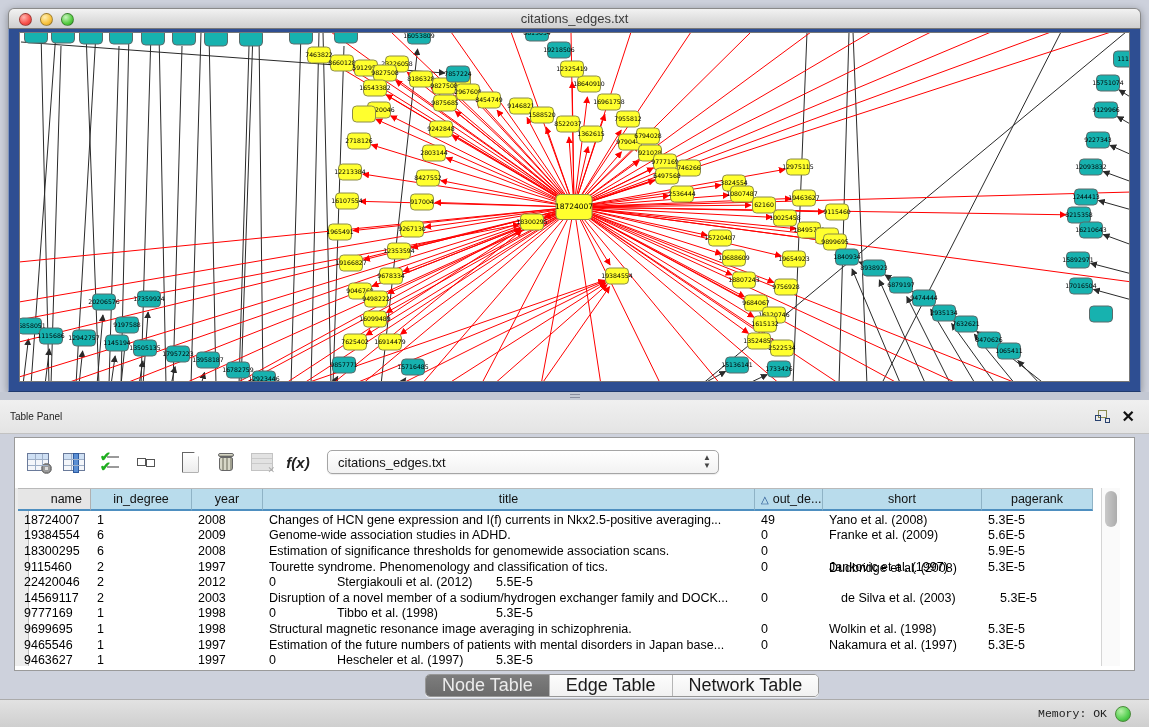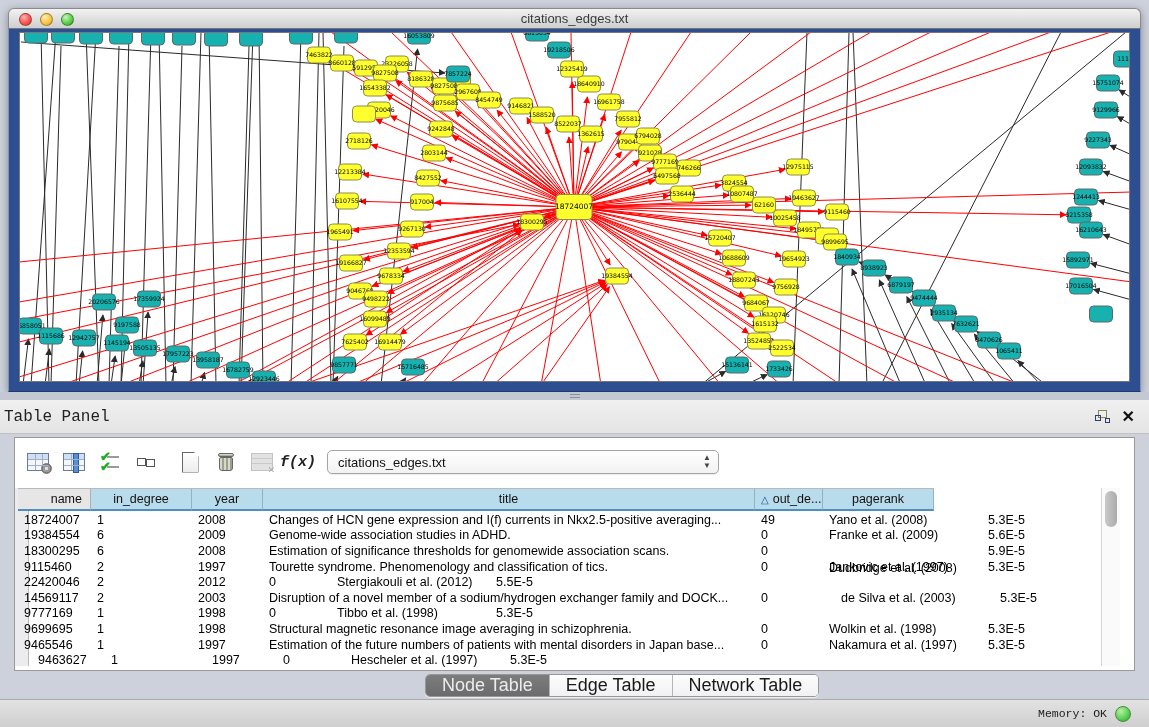--- a/index.html
+++ b/index.html
@@ -25,34 +25,34 @@
 
   
   .splitter { position:absolute; left:0; top:392px; width:1149px; height:8px; background:#c3c8d3; }
   .grip { position:absolute; left:570px; top:2px; width:10px; height:4px;
     border-top:1px solid #8a8fa0; border-bottom:1px solid #8a8fa0; }
 
   
   .panel-header { position:absolute; left:0; top:400px; width:1149px; height:34px;
     background:linear-gradient(#f0f0f0,#e4e4e4); border-bottom:1px solid #c2c2c2;
     display:flex; align-items:center; }
-  .panel-title { font-size:16px; color:#222; padding-left:4px;font-family:Liberation Mono, monospace; }
+  .panel-title { font-size:10px; color:#222; padding-left:10px; }
   .panel-hdr-icons { margin-left:auto; display:flex; align-items:center; gap:12px; padding-right:14px; }
   .float-ic { width:15px; height:14px; position:relative; }
   .float-ic .sq1 { position:absolute; left:3px; top:0; width:9px; height:8px; border:1px solid #8a8a50; background:#eee; }
   .float-ic .sq2 { position:absolute; left:0; top:5px; width:6px; height:6px; border:1px solid #27406e; }
   .float-ic .sq3 { position:absolute; left:10px; top:8px; width:5px; height:5px; border:1px solid #27406e; }
   .close-x { font-size:16px; font-weight:bold; color:#111; line-height:14px; cursor:default; }
 
   .panel-body { position:absolute; left:14px; top:437px; width:1121px; height:234px;
     background:#fff; border:1px solid #9a9a9a; }
 
   .toolbar { position:absolute; left:0; top:6px; width:100%; height:36px; display:flex; align-items:center; }
   .tb-ic { width:26px; height:26px; margin-left:10px; display:flex; align-items:center; justify-content:center; }
-  .fx { font-family:Liberation Mono, monospace; font-style:italic; font-weight:bold; font-size:15px; color:#222; }
+  .fx { font-family:Liberation Sans, sans-serif; font-style:italic; font-weight:bold; font-size:15px; color:#222; }
   .combo { margin-left:16px; width:392px; height:24px; border:1px solid #a5a5a5; border-radius:5px;
     background:linear-gradient(#fff,#f2f2f2); display:flex; align-items:center; font-size:13px; color:#111;
     padding-left:10px; position:relative; box-shadow:0 1px 1px rgba(0,0,0,.08); }
   .combo .arrows { position:absolute; right:7px; top:3px; display:flex; flex-direction:column; line-height:8px;
     font-size:8px; color:#444; }
 
   .thead { position:absolute; left:3px; top:50px; height:22px; display:flex; font-size:12.5px; color:#111;
     border-top:1px solid #b9b9b9; }
   .th { display:flex; align-items:center; justify-content:center; background:#b9dcec;
     border-right:1px solid #8fb3c6; border-bottom:2px solid #4e8fc0; height:22px; }
@@ -613,20 +613,23 @@
       <div class="th" style="width: 71px;">
         <span>year</span>
       </div>
       <div class="th" style="width: 492px;">
         <span>title</span>
       </div>
       <div class="th leftal" style="width: 68px;">
         <span class="sort">△</span>
         <span>out_de...</span>
       </div>
+      <div class="th" style="width: 159px;">
+        <span>short</span>
+      </div>
       <div class="th" style="width: 111px;">
         <span>pagerank</span>
       </div>
     </div>
   <div class="tbody" id="tbody">
       <div class="trow">
         <div class="td" style="width: 73px;">18724007</div>
         <div class="td" style="width: 101px;">1</div>
         <div class="td" style="width: 71px;">2008</div>
         <div class="td" style="width: 492px;">Changes of HCN gene expression and I(f) currents in Nkx2.5-positive averaging...</div>
@@ -698,21 +701,21 @@
       <div class="trow">
         <div class="td" style="width: 73px;">9465546</div>
         <div class="td" style="width: 101px;">1</div>
         <div class="td" style="width: 71px;">1997</div>
         <div class="td" style="width: 492px;">Estimation of the future numbers of patients with mental disorders in Japan base...</div>
         <div class="td" style="width: 68px;">0</div>
         <div class="td" style="width: 159px;">Nakamura et al. (1997)</div>
         <div class="td" style="width: 111px;">5.3E-5</div>
       </div>
       <div class="trow">
-        <div class="td" style="width: 73px; margin-left: 14px;">9463627</div>
+        <div class="td" style="width: 73px;">9463627</div>
         <div class="td" style="width: 101px;">1</div>
         <div class="td" style="width: 71px;">1997</div>
         <div class="td" style="width: 68px;">0</div>
         <div class="td" style="width: 159px;">Hescheler et al. (1997)</div>
         <div class="td" style="width: 111px;">5.3E-5</div>
       </div>
     </div>
 
   <div class="vscroll">
       <div class="vthumb"></div>

